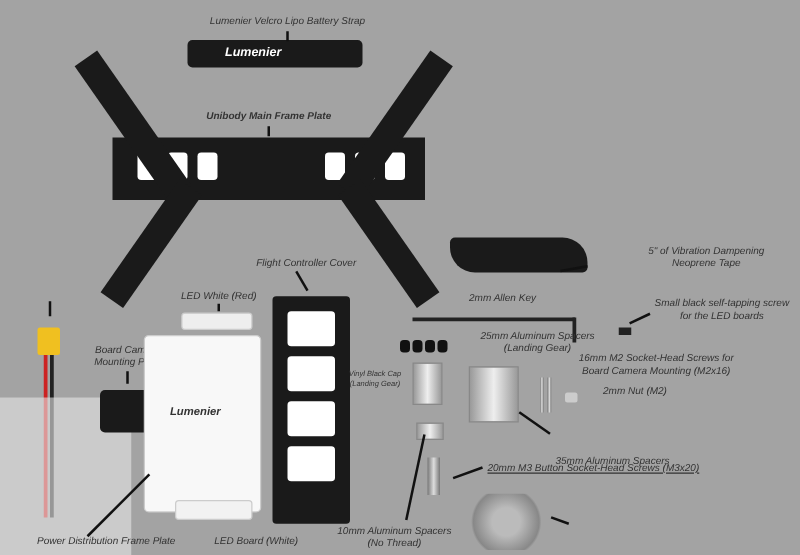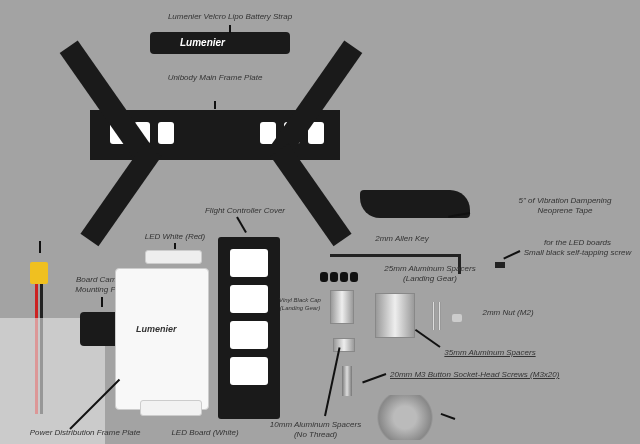--- a/index.html
+++ b/index.html
@@ -17,21 +17,21 @@
 </head>
 <body>
 
 <div id="stage">
 
   <div class="lbl" style="left:150px;top:12px;width:160px;">Lumenier Velcro Lipo Battery Strap</div>
   <div class="part carbon" style="left:150px;top:32px;width:140px;height:22px;border-radius:4px;">
     <span style="position:absolute;left:30px;top:5px;color:#fff;font-style:italic;font-weight:bold;font-size:10px;">Lumenier</span>
   </div>
 
-  <div class="lbl" style="left:160px;top:73px;width:110px;">Unibody Main Frame Plate</div>
+  <div class="lbl" style="left:160px;top:88px;width:110px;font-weight:bold;">Unibody Main Frame Plate</div>
   <div class="part carbon" style="left:90px;top:110px;width:250px;height:50px;">
     <div class="cutout" style="left:20px;top:12px;width:16px;height:22px;"></div>
     <div class="cutout" style="left:44px;top:12px;width:16px;height:22px;"></div>
     <div class="cutout" style="left:68px;top:12px;width:16px;height:22px;"></div>
     <div class="cutout" style="left:170px;top:12px;width:16px;height:22px;"></div>
     <div class="cutout" style="left:194px;top:12px;width:16px;height:22px;"></div>
     <div class="cutout" style="left:218px;top:12px;width:16px;height:22px;"></div>
   </div>
   <div class="part carbon" style="left:95px;top:35px;width:22px;height:130px;transform:rotate(-35deg);"></div>
   <div class="part carbon" style="left:305px;top:35px;width:22px;height:130px;transform:rotate(35deg);"></div>
@@ -73,44 +73,48 @@
   <div class="lbl" style="left:20px;top:428px;width:130px;">Power Distribution Frame Plate</div>
 
   <div class="part" style="left:140px;top:400px;width:60px;height:14px;background:#f2f2f2;border:1px solid #ccc;border-radius:3px;"></div>
   <div class="lbl" style="left:165px;top:428px;width:80px;">LED Board (White)</div>
 
   <div class="lbl" style="left:372px;top:234px;width:60px;">2mm Allen Key</div>
   <div class="part" style="left:330px;top:254px;width:130px;height:3px;background:#222;"></div>
   <div class="part" style="left:458px;top:254px;width:3px;height:20px;background:#222;"></div>
 
   <div class="lbl" style="left:520px;top:238px;width:115px;">
+    <div>Small black self-tapping screw</div>
     <div>for the LED boards</div>
-    <div>Small black self-tapping screw</div>
   </div>
   <div class="part" style="left:495px;top:262px;width:10px;height:6px;background:#222;"></div>
 
   <div class="lbl" style="left:360px;top:264px;width:100px;margin-left:20px;">
     <div>25mm Aluminum Spacers</div>
     <div>(Landing Gear)</div>
   </div>
   <div class="part" style="left:320px;top:272px;width:40px;height:10px;">
     <div style="position:absolute;left:0;width:8px;height:10px;background:#111;border-radius:3px;"></div>
     <div style="position:absolute;left:10px;width:8px;height:10px;background:#111;border-radius:3px;"></div>
     <div style="position:absolute;left:20px;width:8px;height:10px;background:#111;border-radius:3px;"></div>
     <div style="position:absolute;left:30px;width:8px;height:10px;background:#111;border-radius:3px;"></div>
   </div>
   <div class="lbl" style="left:275px;top:296px;width:50px;font-size:6px;line-height:8px;">
     <div>Vinyl Black Cap</div>
     <div>(Landing Gear)</div>
   </div>
   <div class="spacer" style="left:330px;top:290px;width:22px;height:32px;"></div>
 
   <div class="spacer" style="left:375px;top:293px;width:38px;height:43px;"></div>
-  <div class="lbl" style="left:440px;top:348px;width:100px;text-decoration:underline;">35mm Aluminum Spacers</div>
+  <div class="lbl" style="left:440px;top:364px;width:100px;">35mm Aluminum Spacers</div>
 
+  <div class="lbl" style="left:460px;top:282px;width:130px;">
+    <div>16mm M2 Socket-Head Screws for</div>
+    <div>Board Camera Mounting (M2x16)</div>
+  </div>
   <div class="screw" style="left:432px;top:302px;width:3px;height:28px;"></div>
   <div class="screw" style="left:438px;top:302px;width:3px;height:28px;"></div>
   <div class="part" style="left:452px;top:314px;width:10px;height:8px;background:#ccc;border-radius:2px;"></div>
   <div class="lbl" style="left:478px;top:308px;width:60px;">2mm Nut (M2)</div>
 
   <div class="spacer" style="left:333px;top:338px;width:20px;height:12px;"></div>
   <div class="lbl" style="left:268px;top:420px;width:95px;">
     <div>10mm Aluminum Spacers</div>
     <div>(No Thread)</div>
   </div>

